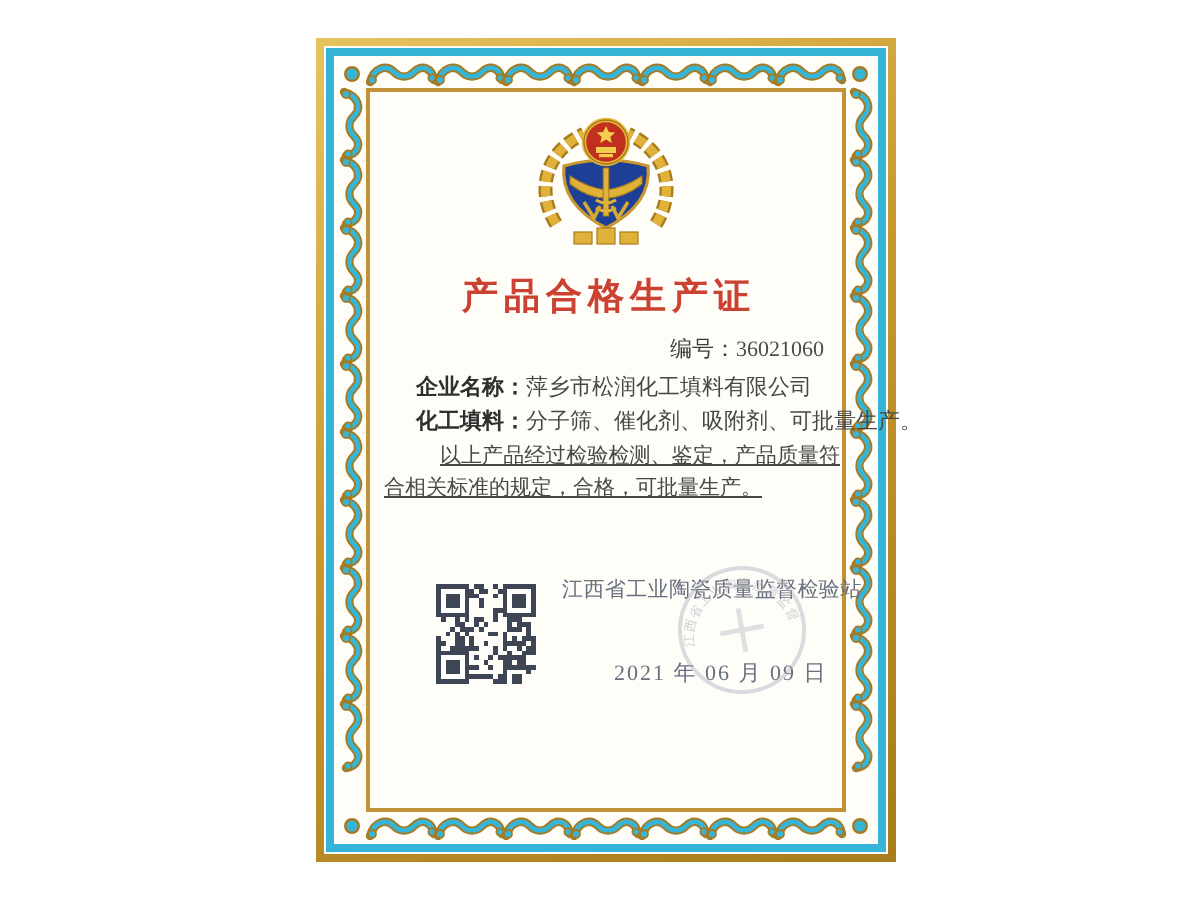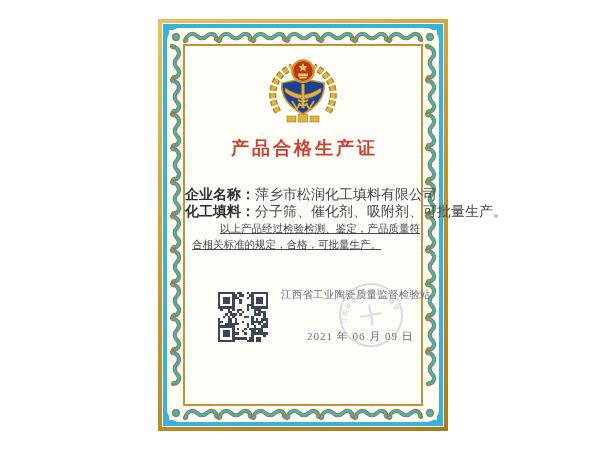--- a/index.html
+++ b/index.html
@@ -6,38 +6,38 @@
   html,body { width:600px; height:450px; background:#ffffff; overflow:hidden;
               font-family:"Liberation Serif", serif; }
   .canvas { position:relative; width:600px; height:450px; background:#ffffff; }
 
   
   .cert  { position:absolute; left:158px; top:19px; width:290px; height:412px;
            background:linear-gradient(150deg,#e7c35e 0%,#c8982f 45%,#a87c1c 100%);
            padding:4px; }
   .fw1   { height:100%; background:#fdfcf6; padding:1px; }
   .fcy   { height:100%; background:#36b4d8; padding:4px; }
-  .fw2   { height:100%; background:#fffdf7; padding:2px;border-radius:13px; }
+  .fw2   { height:100%; background:#fffdf7; padding:2px; }
   .orn   { height:100%; position:relative; background:#fffdf7; }
   .orn-svg { position:absolute; inset:0; width:100%; height:100%; }
 
   .inner { position:absolute; inset:14px; border:2px solid #c09235; background:#fffdf8; }
 
   
   .emblem { position:absolute; left:80px; top:12px; width:76px; height:70px; }
 
   .title { position:absolute; top:90px; left:0; width:100%; text-align:center;
            font-size:18px; font-weight:600; letter-spacing:3px; color:#cc4232;
            text-indent:3px; white-space:nowrap; }
 
   .serial { position:absolute; top:121px; left:150px; font-size:11px; color:#4a4a4a;
             white-space:nowrap; }
   .serial .lbl { color:#3d3d3d; }
 
-  .field { position:absolute; left:0; font-size:14px; color:#474747; white-space:nowrap; }
+  .field { position:absolute; left:23px; font-size:11px; color:#474747; white-space:nowrap; }
   .field .lbl { font-weight:700; color:#2f2f2f; }
   .f-company  { top:140px; }
   .f-product  { top:157px; }
   .f-valid    { top:208px; letter-spacing:0.2px; }
 
   .para { position:absolute; top:175px; left:7px; width:228px; font-size:10.5px;
           line-height:16px; color:#474747; text-indent:28px; text-align:justify;text-decoration:underline; }
 
   .qr { position:absolute; left:33px; top:246px; width:50px; height:50px; }
   .qr svg { width:50px; height:50px; display:block; }
@@ -138,20 +138,23 @@
 
                 <g fill="#e0b23a" stroke="#a87c1c" stroke-width="0.6">
                   <rect x="22" y="58" width="9" height="6"></rect>
                   <rect x="33.5" y="56" width="9" height="8"></rect>
                   <rect x="45" y="58" width="9" height="6"></rect>
                 </g>
               </svg>
 
               <div class="title">产品合格生产证</div>
 
+              <div class="serial">
+                <span class="lbl">编号：</span><span>36021060</span>
+              </div>
 
               <div class="field f-company">
                 <span class="lbl">企业名称：</span><span>萍乡市松润化工填料有限公司</span>
               </div>
 
               <div class="field f-product">
                 <span class="lbl">化工填料：</span><span>分子筛、催化剂、吸附剂、可批量生产。</span>
               </div>
 
               <div class="para">以上产品经过检验检测、鉴定，产品质量符合相关标准的规定，合格，可批量生产。</div>

